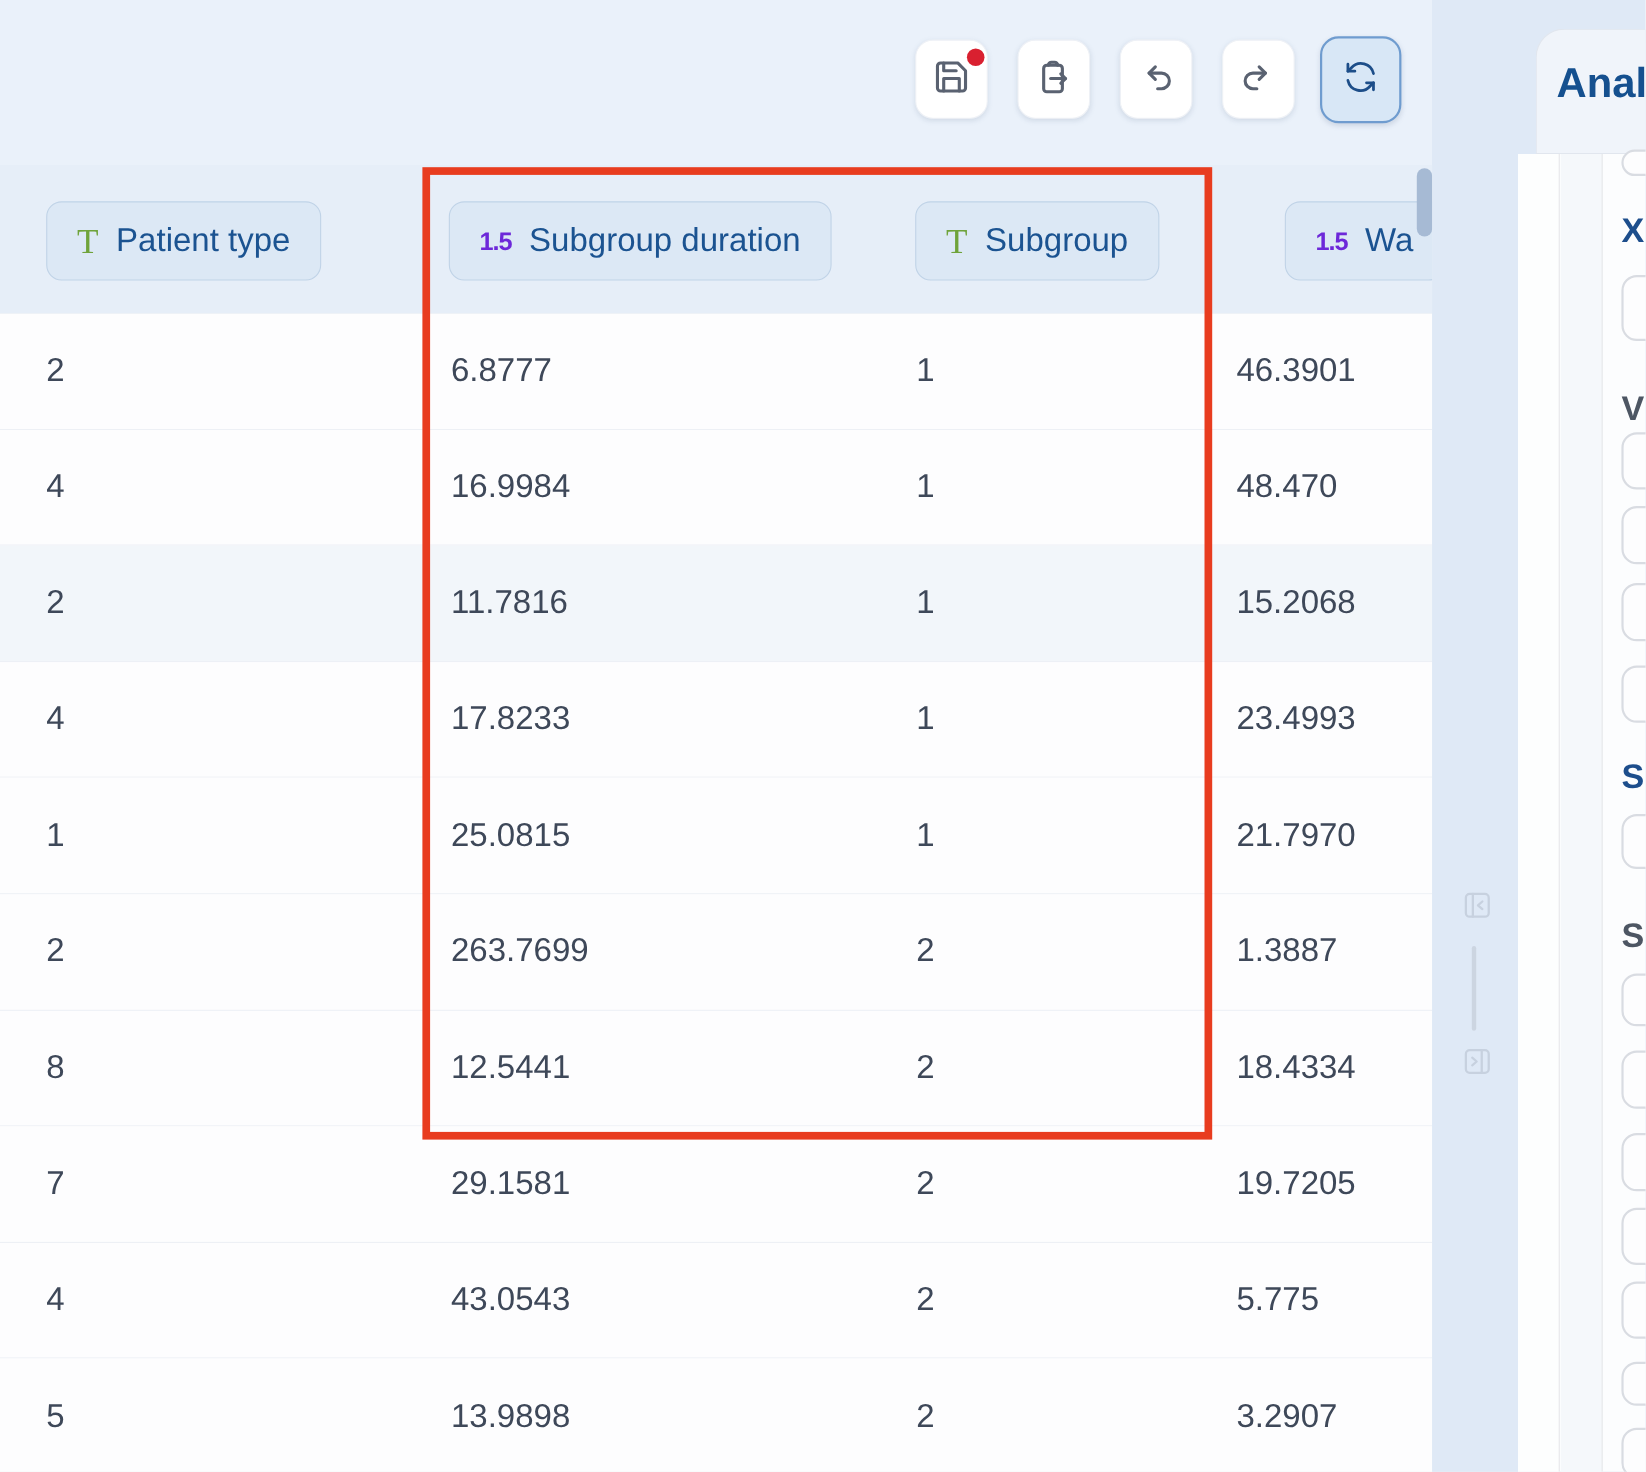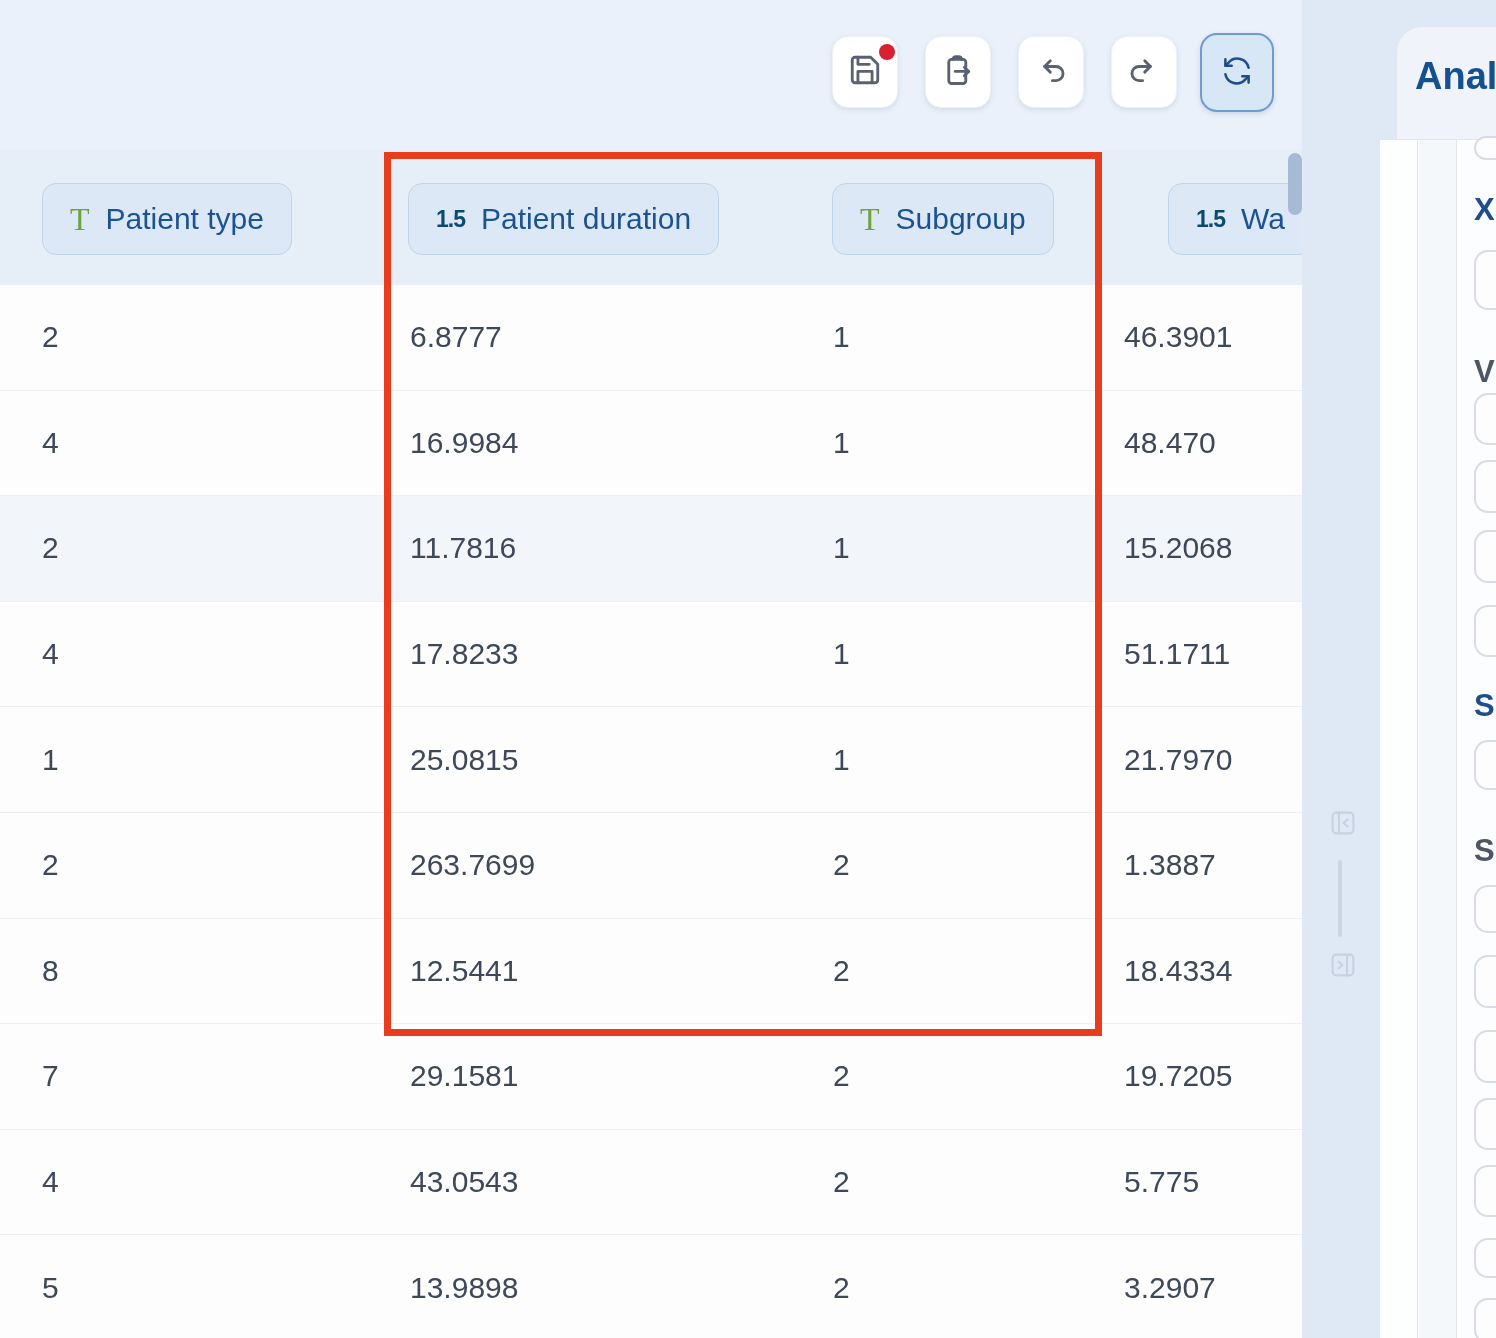--- a/index.html
+++ b/index.html
@@ -40,21 +40,21 @@
     position:absolute;left:0;top:0;width:1302px;height:135px;
     background:#e6eef8;border-bottom:1px solid #d5deea;
   }
   .chip{
     position:absolute;top:33px;height:72px;box-sizing:border-box;
     background:#dce8f5;border:1.5px solid #c0d3e7;border-radius:14px;
     display:flex;align-items:center;gap:16px;padding:0 27px;
     color:#1b5391;font-size:30px;white-space:nowrap;cursor:pointer;
   }
   .chip .tglyph{color:#6fa33a;font-family:"Liberation Serif",serif;font-size:32px;}
-  .chip .sglyph{color:#0c4a6e;font-weight:bold;font-size:23px;letter-spacing:-1px;text-align:center;}
+  .chip .sglyph{color:#6d28d9;font-weight:bold;font-size:23px;letter-spacing:-1px;text-align:center;}
   .chip0{left:42px;}  .chip1{left:408px;}  .chip2{left:832px;}  .chip3{left:1168px;}
   #table-body{position:absolute;left:0;top:135px;width:1302px;}
   .row{position:relative;height:104.6px;border-bottom:1px solid #edf0f5;background:#fdfdfe;}
   .row.hl{background:#f2f6fa;}
   .row span{
     position:absolute;top:50%;transform:translateY(-50%);
     color:#3e4859;font-size:30px;white-space:nowrap;
   }
   .c0{left:42px;} .c1{left:410px;} .c2{left:833px;} .c3{left:1124px;}
   
@@ -165,21 +165,21 @@
 </div>
 
 <div id="table-area">
   <div id="header-band">
     <div class="chip chip0">
       <span class="tglyph">T</span>
       <span>Patient type</span>
     </div>
     <div class="chip chip1">
       <span class="sglyph">1.5</span>
-      <span>Patient duration</span>
+      <span>Subgroup duration</span>
     </div>
     <div class="chip chip2">
       <span class="tglyph">T</span>
       <span>Subgroup</span>
     </div>
     <div class="chip chip3">
       <span class="sglyph">1.5</span>
       <span>Wa</span>
     </div>
   </div>
@@ -199,21 +199,21 @@
       <div class="row hl">
         <span class="c0">2</span>
         <span class="c1">11.7816</span>
         <span class="c2">1</span>
         <span class="c3">15.2068</span>
       </div>
       <div class="row">
         <span class="c0">4</span>
         <span class="c1">17.8233</span>
         <span class="c2">1</span>
-        <span class="c3">51.1711</span>
+        <span class="c3">23.4993</span>
       </div>
       <div class="row">
         <span class="c0">1</span>
         <span class="c1">25.0815</span>
         <span class="c2">1</span>
         <span class="c3">21.7970</span>
       </div>
       <div class="row">
         <span class="c0">2</span>
         <span class="c1">263.7699</span>

